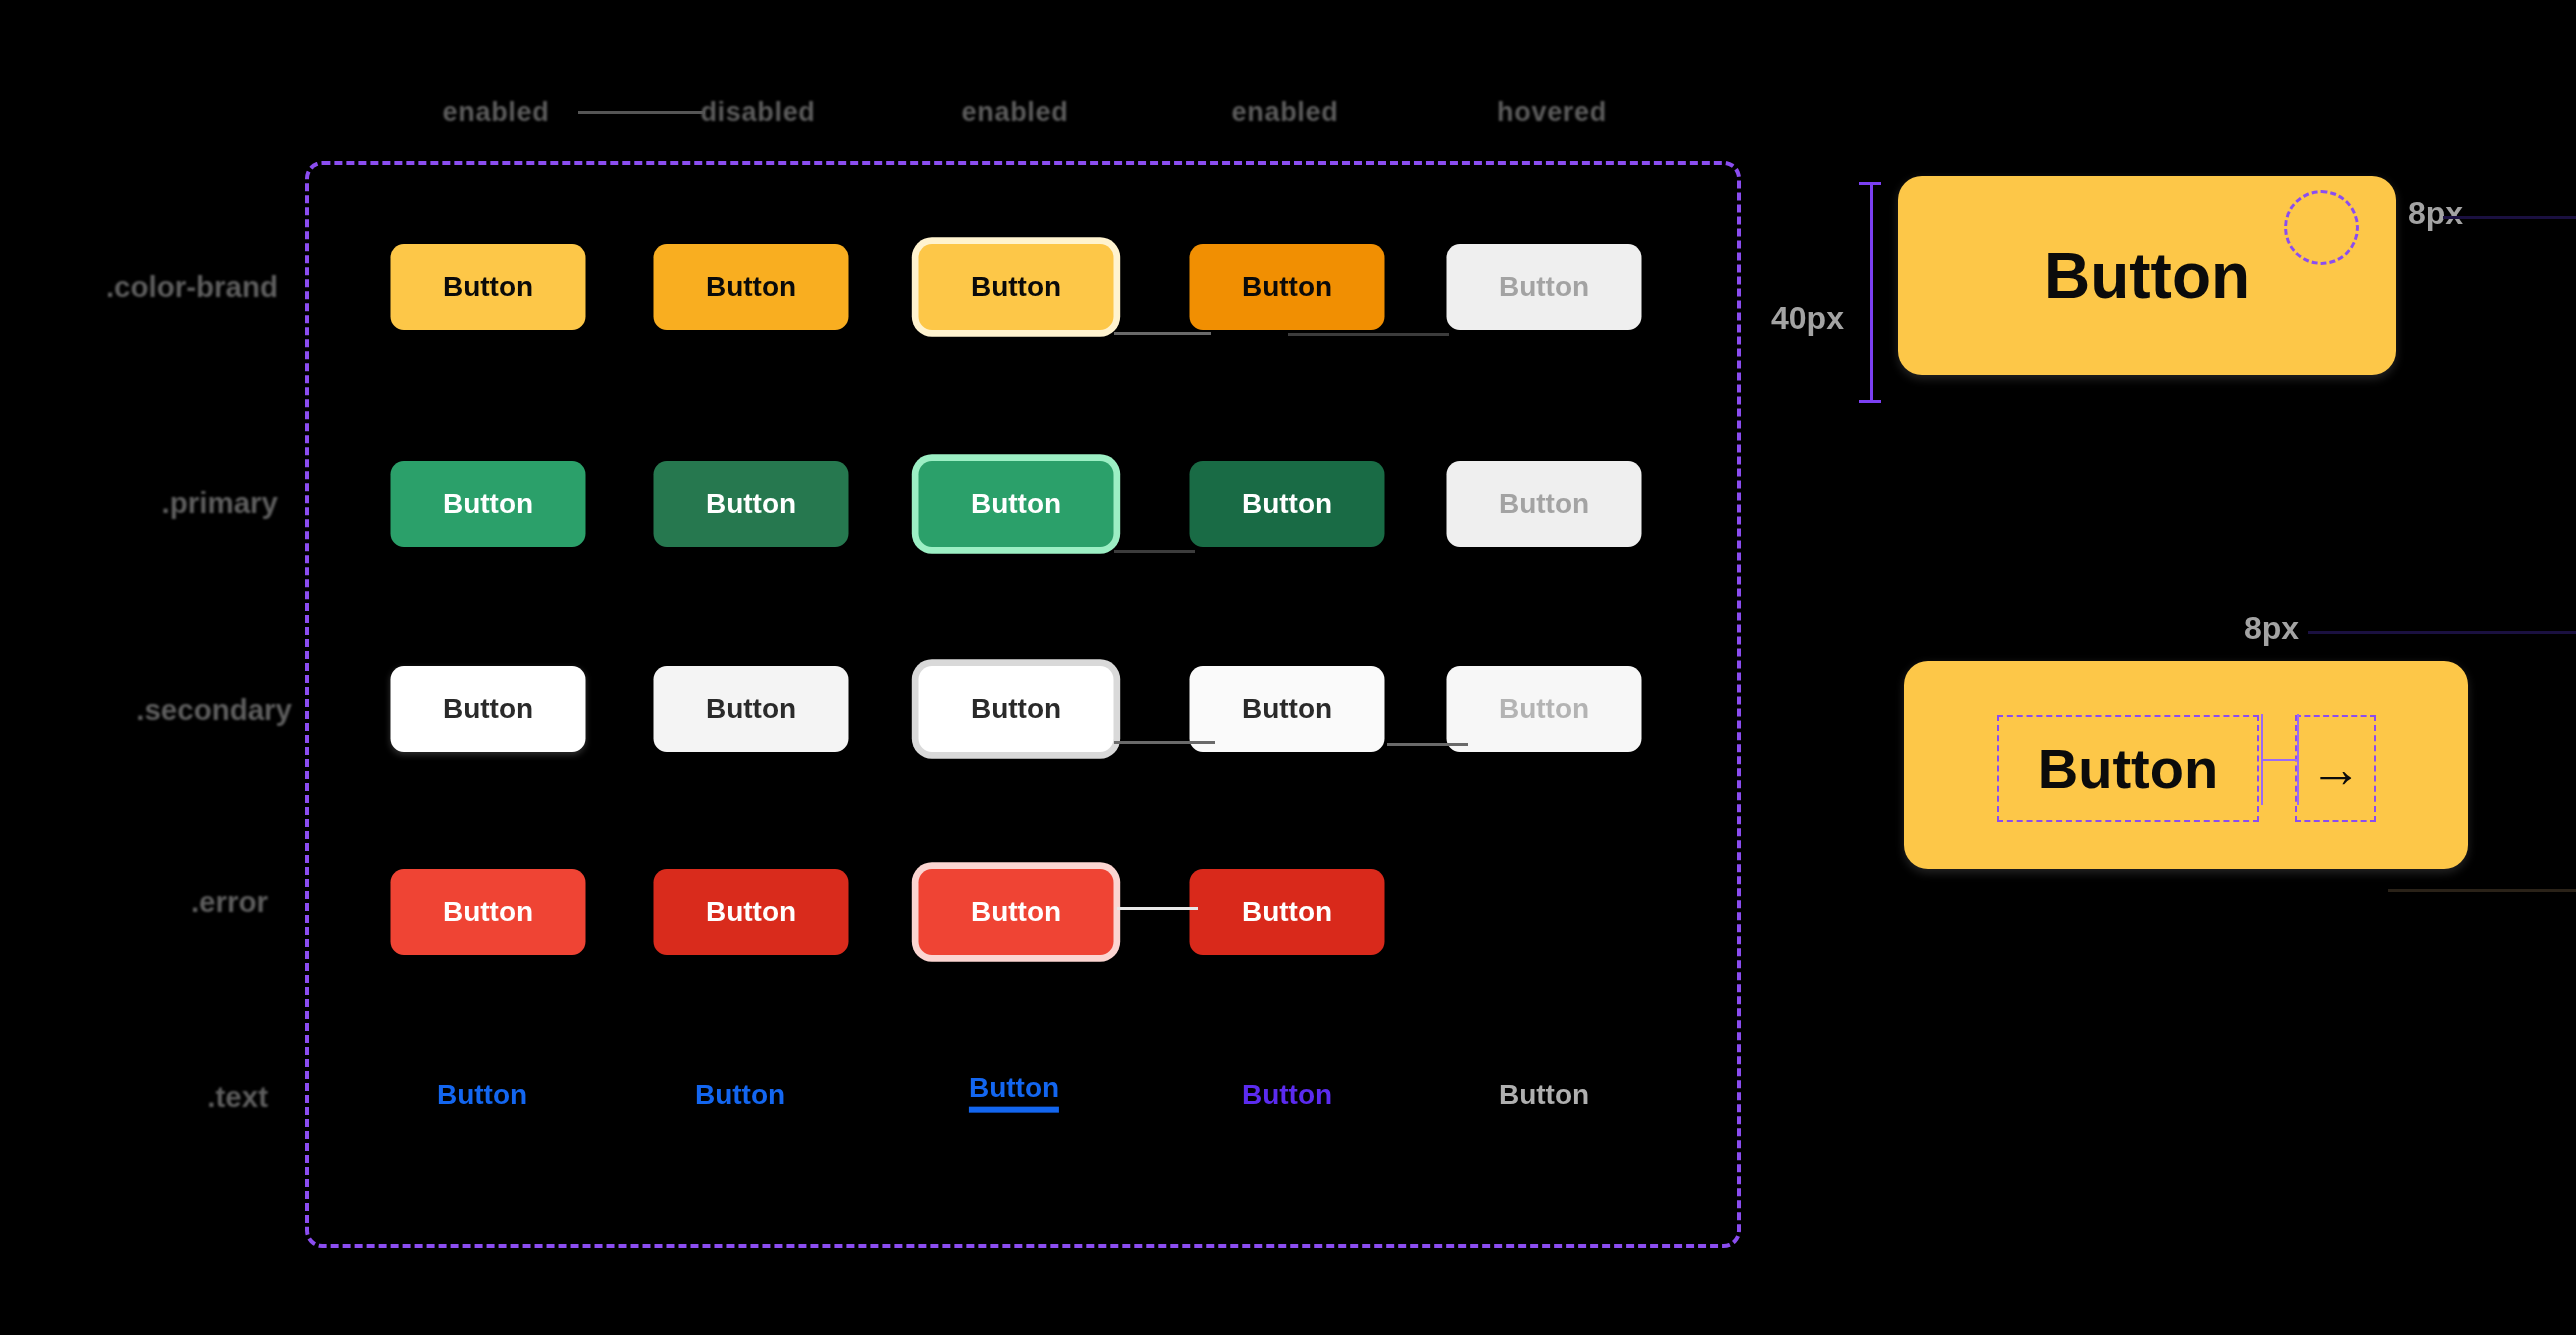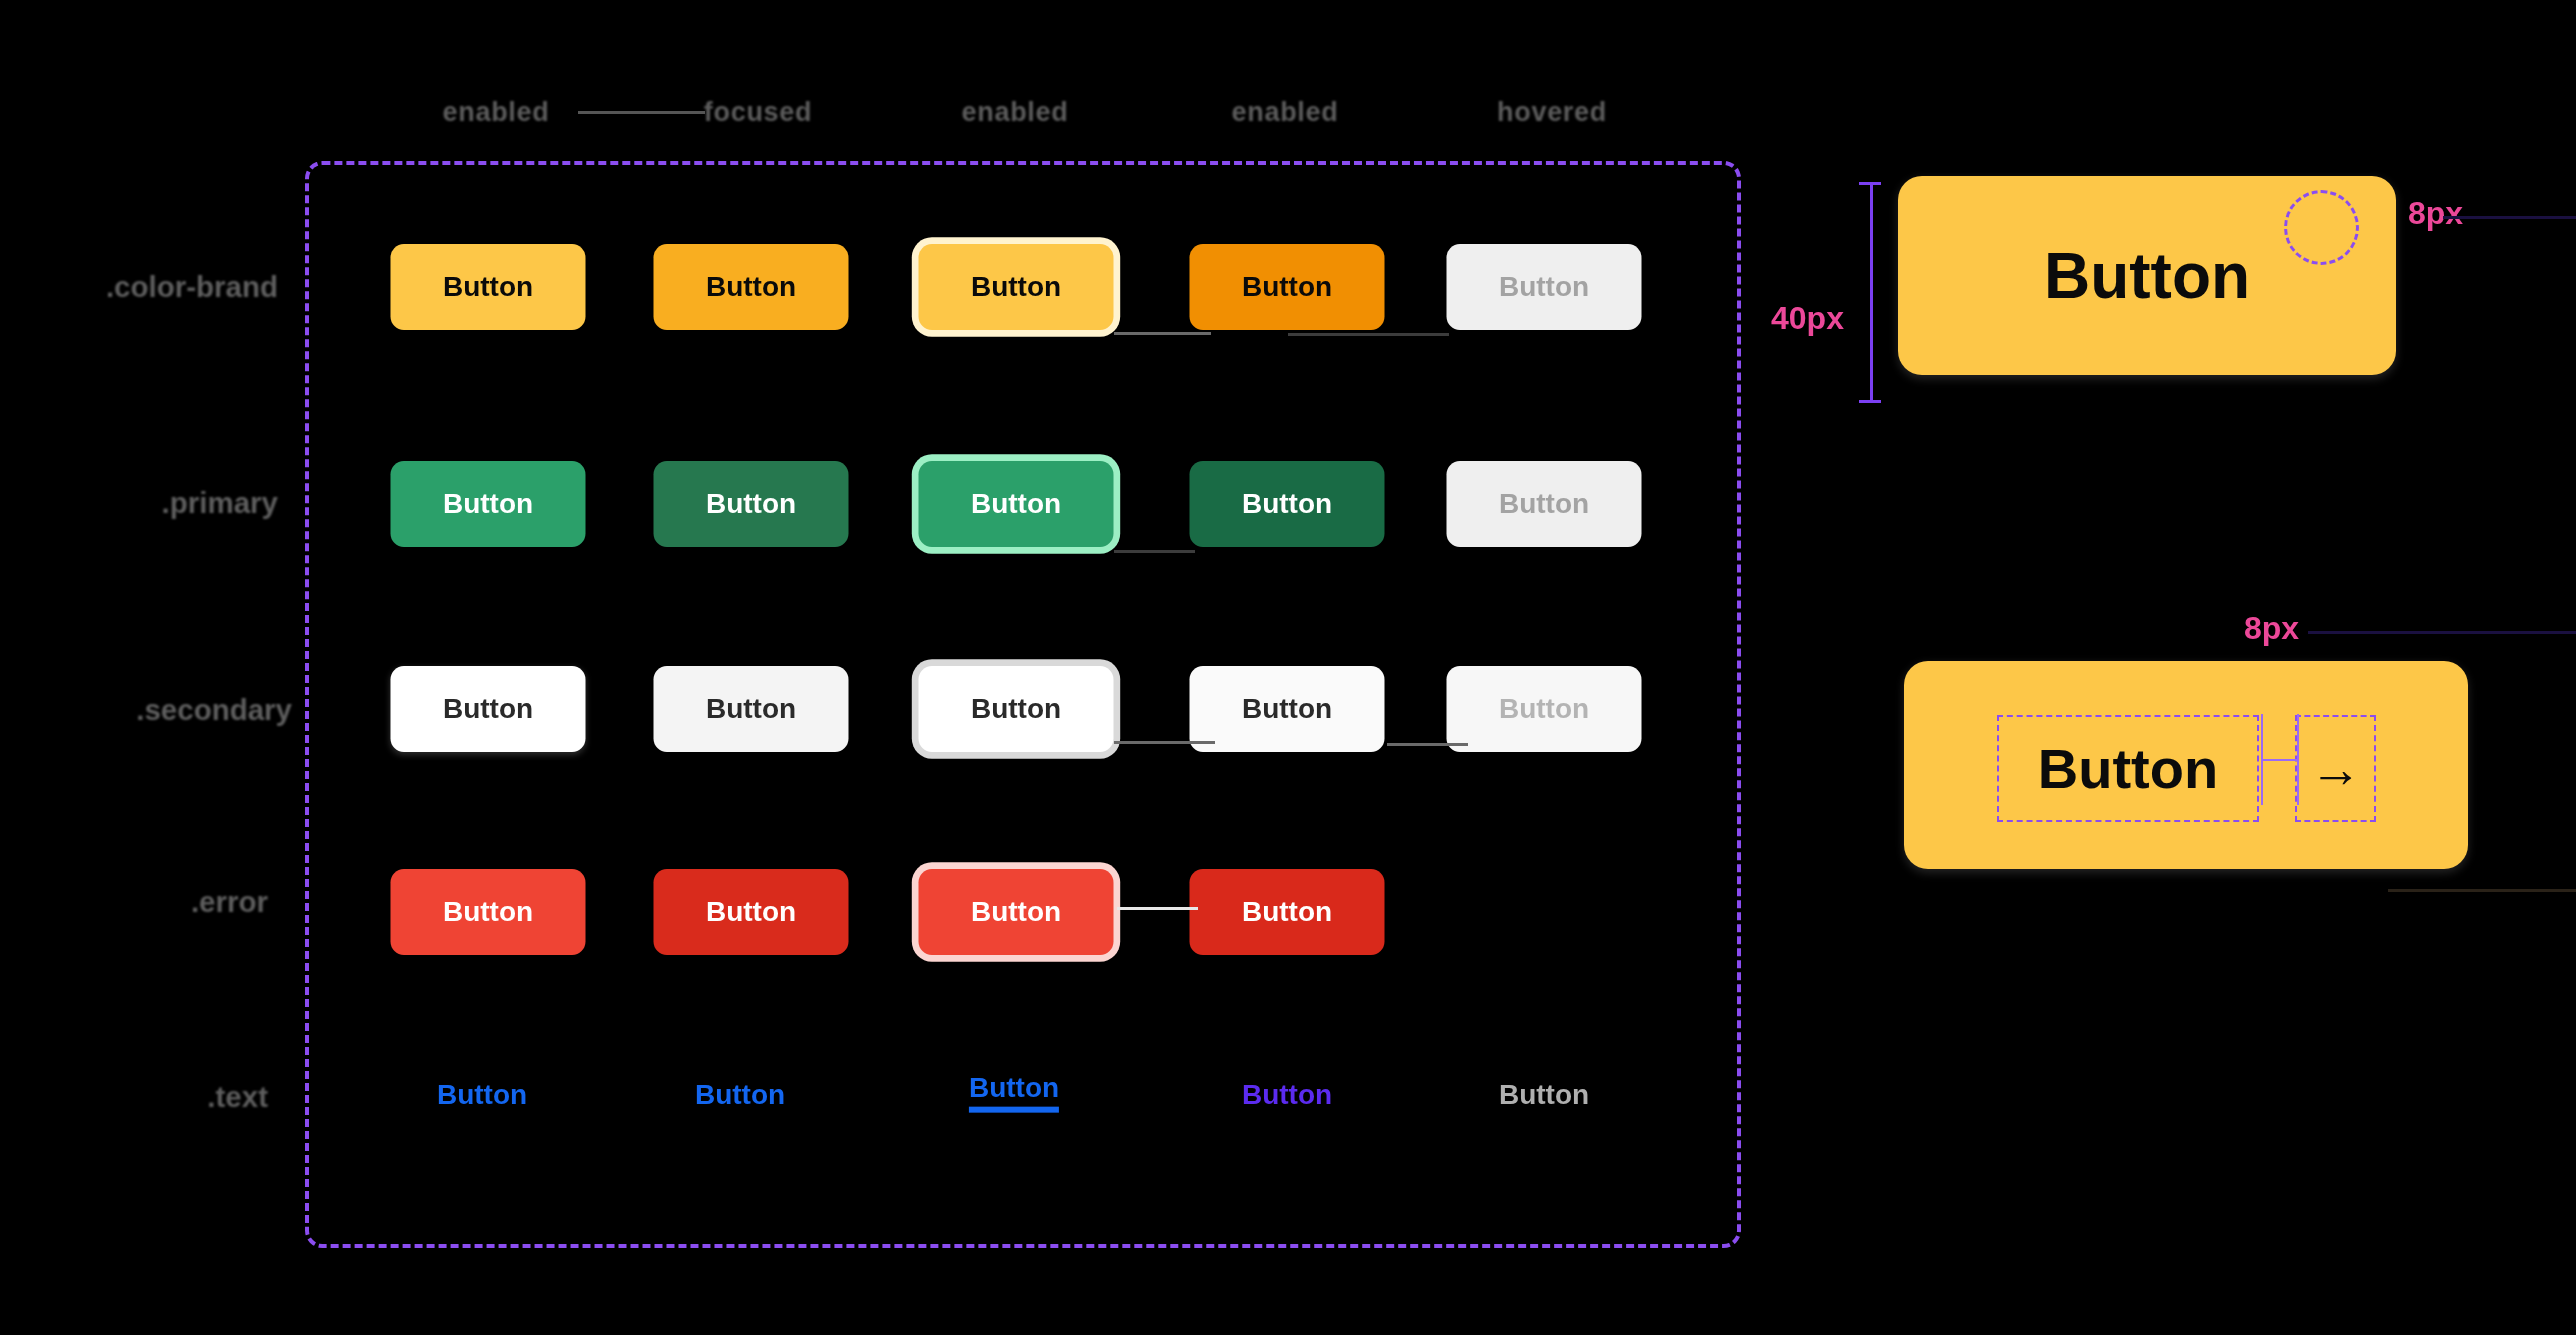--- a/index.html
+++ b/index.html
@@ -128,21 +128,21 @@
   .dim-vline {
     position: absolute;
     width: 3.4px; background:#7B3FF2;
   }
   .dim-cap {
     position: absolute;
     width: 22px; height: 3.4px; background:#7B3FF2;
   }
   .dim-text {
     position: absolute;
-    color: #ec4899;
+    color: #a3a3a3;
     font-size: 32px;
     font-weight: 700;
     white-space: nowrap;
     filter: blur(0.7px);
   }
   .radius-circle {
     position: absolute;
     border: 3.4px dashed #8b4df0;
     border-radius: 50%;
   }
@@ -184,21 +184,21 @@
     position: absolute;
     height: 2px; background:#9b6af5;
   }
 </style>
 </head>
 <body>
 
 <div id="stage">
 
   <div class="col-head" style="left:496px; top:97px;">enabled</div>
-  <div class="col-head" style="left:758px; top:97px;">focused</div>
+  <div class="col-head" style="left:758px; top:97px;">disabled</div>
   <div class="col-head" style="left:1015px; top:97px;">enabled</div>
   <div class="col-head" style="left:1285px; top:97px;">enabled</div>
   <div class="col-head" style="left:1552px; top:97px;">hovered</div>
 
   <div class="hairline" style="left:578px; top:111px; width:127px; background:#555;"></div>
 
   <div class="row-label" style="left:278px; top:287px;">.color-brand</div>
   <div class="row-label" style="left:278px; top:503px;">.primary</div>
   <div class="row-label" style="left:292px; top:710px;">.secondary</div>
   <div class="row-label" style="left:268px; top:902px;">.error</div>

